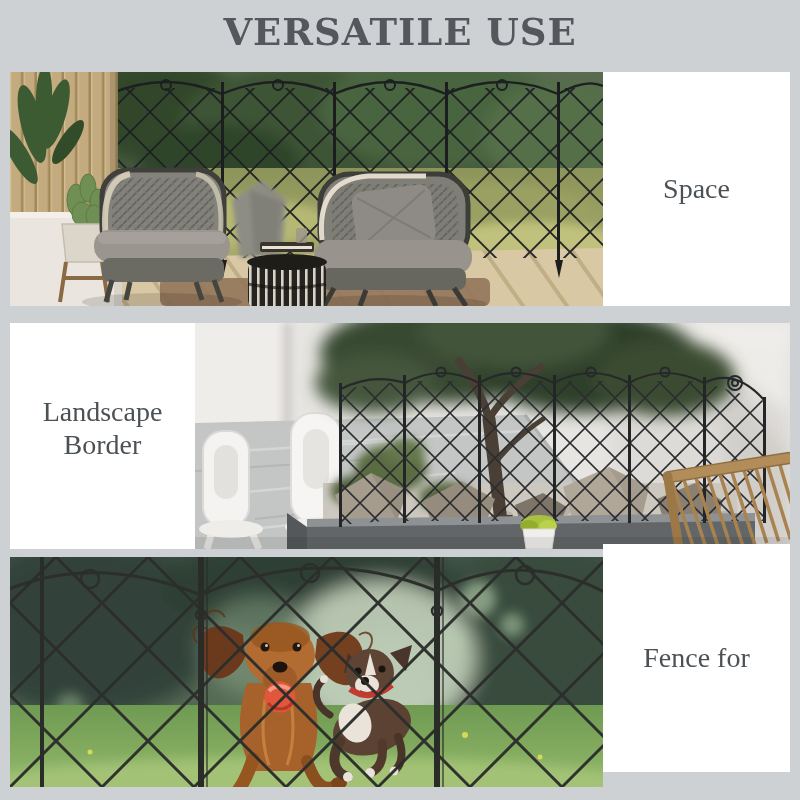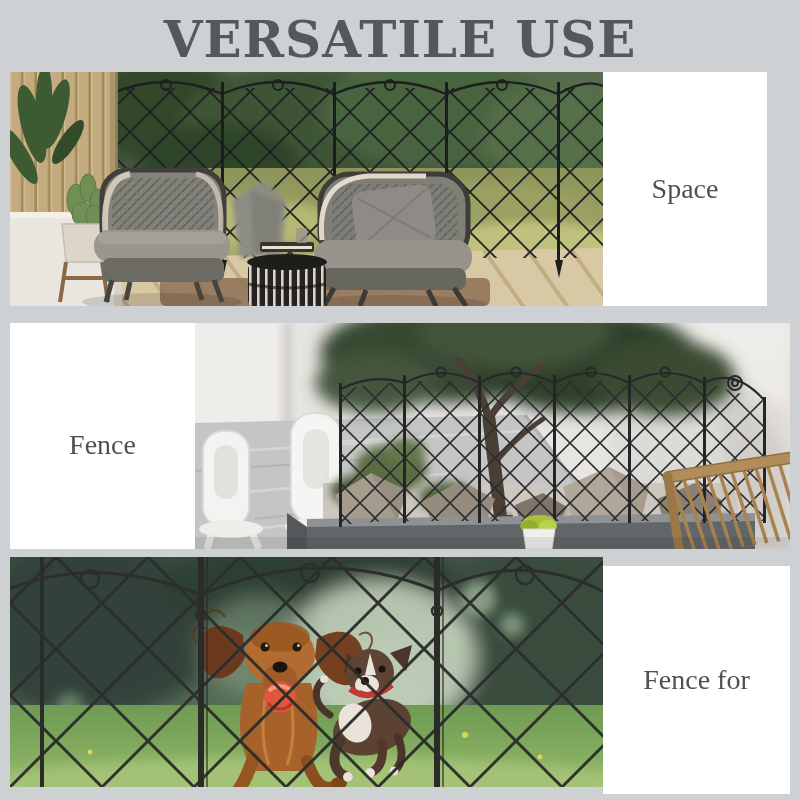--- a/index.html
+++ b/index.html
@@ -1,31 +1,31 @@
 <!DOCTYPE html>
 <html style="--bg: #cdd1d4; --title-color: #54585c; --label-color: #4c5155; --panel: #ffffff;"><head>
 <meta charset="utf-8">
 <style>
   html,body{margin:0;padding:0}
   body{width:800px;height:800px;position:relative;overflow:hidden;
        background:var(--bg,#cdd1d4);font-family:"Liberation Serif",serif}
   .title{position:absolute;top:10px;left:0;width:800px;text-align:center;
-         font-family:"DejaVu Serif",serif;font-weight:700;font-size:50px;
+         font-family:"DejaVu Serif",serif;font-weight:700;font-size:37px;
          letter-spacing:1px;color:var(--title-color,#54585c)}
   .photo{position:absolute;overflow:hidden;background:#9aa39a}
   .photo svg{display:block;width:100%;height:100%}
   .panel{position:absolute;background:var(--panel,#ffffff);
          display:flex;align-items:center;justify-content:center;text-align:center}
   .lbl{font-size:28px;line-height:1.18;color:var(--label-color,#4c5155)}
   .p1{left:10px;top:72px;width:593px;height:234px}
-  .l1{left:603px;top:72px;width:164px;height:234px}
+  .l1{left:603px;top:72px;width:187px;height:234px}
   .l2{left:10px;top:323px;width:185px;height:226px}
   .p2{left:195px;top:323px;width:595px;height:226px}
   .p3{left:10px;top:557px;width:593px;height:230px}
-  .l3{left:603px;top:566px;width:187px;height:228px}
+  .l3{left:603px;top:544px;width:187px;height:228px}
   .l2 .lbl{transform:translateY(-8px)}
 </style>
 </head>
 <body>
 
 <div class="title">VERSATILE USE</div>
 
 <div class="photo p1">
 <svg viewBox="0 0 593 234" preserveAspectRatio="none" role="img" aria-label="Patio with wooden slat wall, two grey rope lounge chairs, woven drum side table and black decorative garden fence panels used as a space partition in front of greenery">
   <defs>
@@ -195,22 +195,22 @@
 </div>
 
 <div class="panel l1">
   <div class="lbl">
     <span>Space</span><br>
   </div>
 </div>
 
 <div class="panel l2">
   <div class="lbl">
-    <br>
-    <span>Fence</span>
+    <span>Landscape</span><br>
+    <span>Border</span>
   </div>
 </div>
 
 <div class="photo p2">
 <svg viewBox="0 0 595 226" preserveAspectRatio="none" role="img" aria-label="Black decorative fence panels enclosing a tree planted in a rock bed with shrubs, white chairs and a rattan chair against a white wall, used as a landscape border">
   <defs>
     <pattern id="s2lat" width="30" height="30" patternUnits="userSpaceOnUse">
       <path d="M0 15 L15 0 L30 15 L15 30 Z" fill="none" stroke="#2a2c2e" stroke-width="1.6"></path>
     </pattern>
     <filter id="s2b3" x="-40%" y="-40%" width="180%" height="180%">

